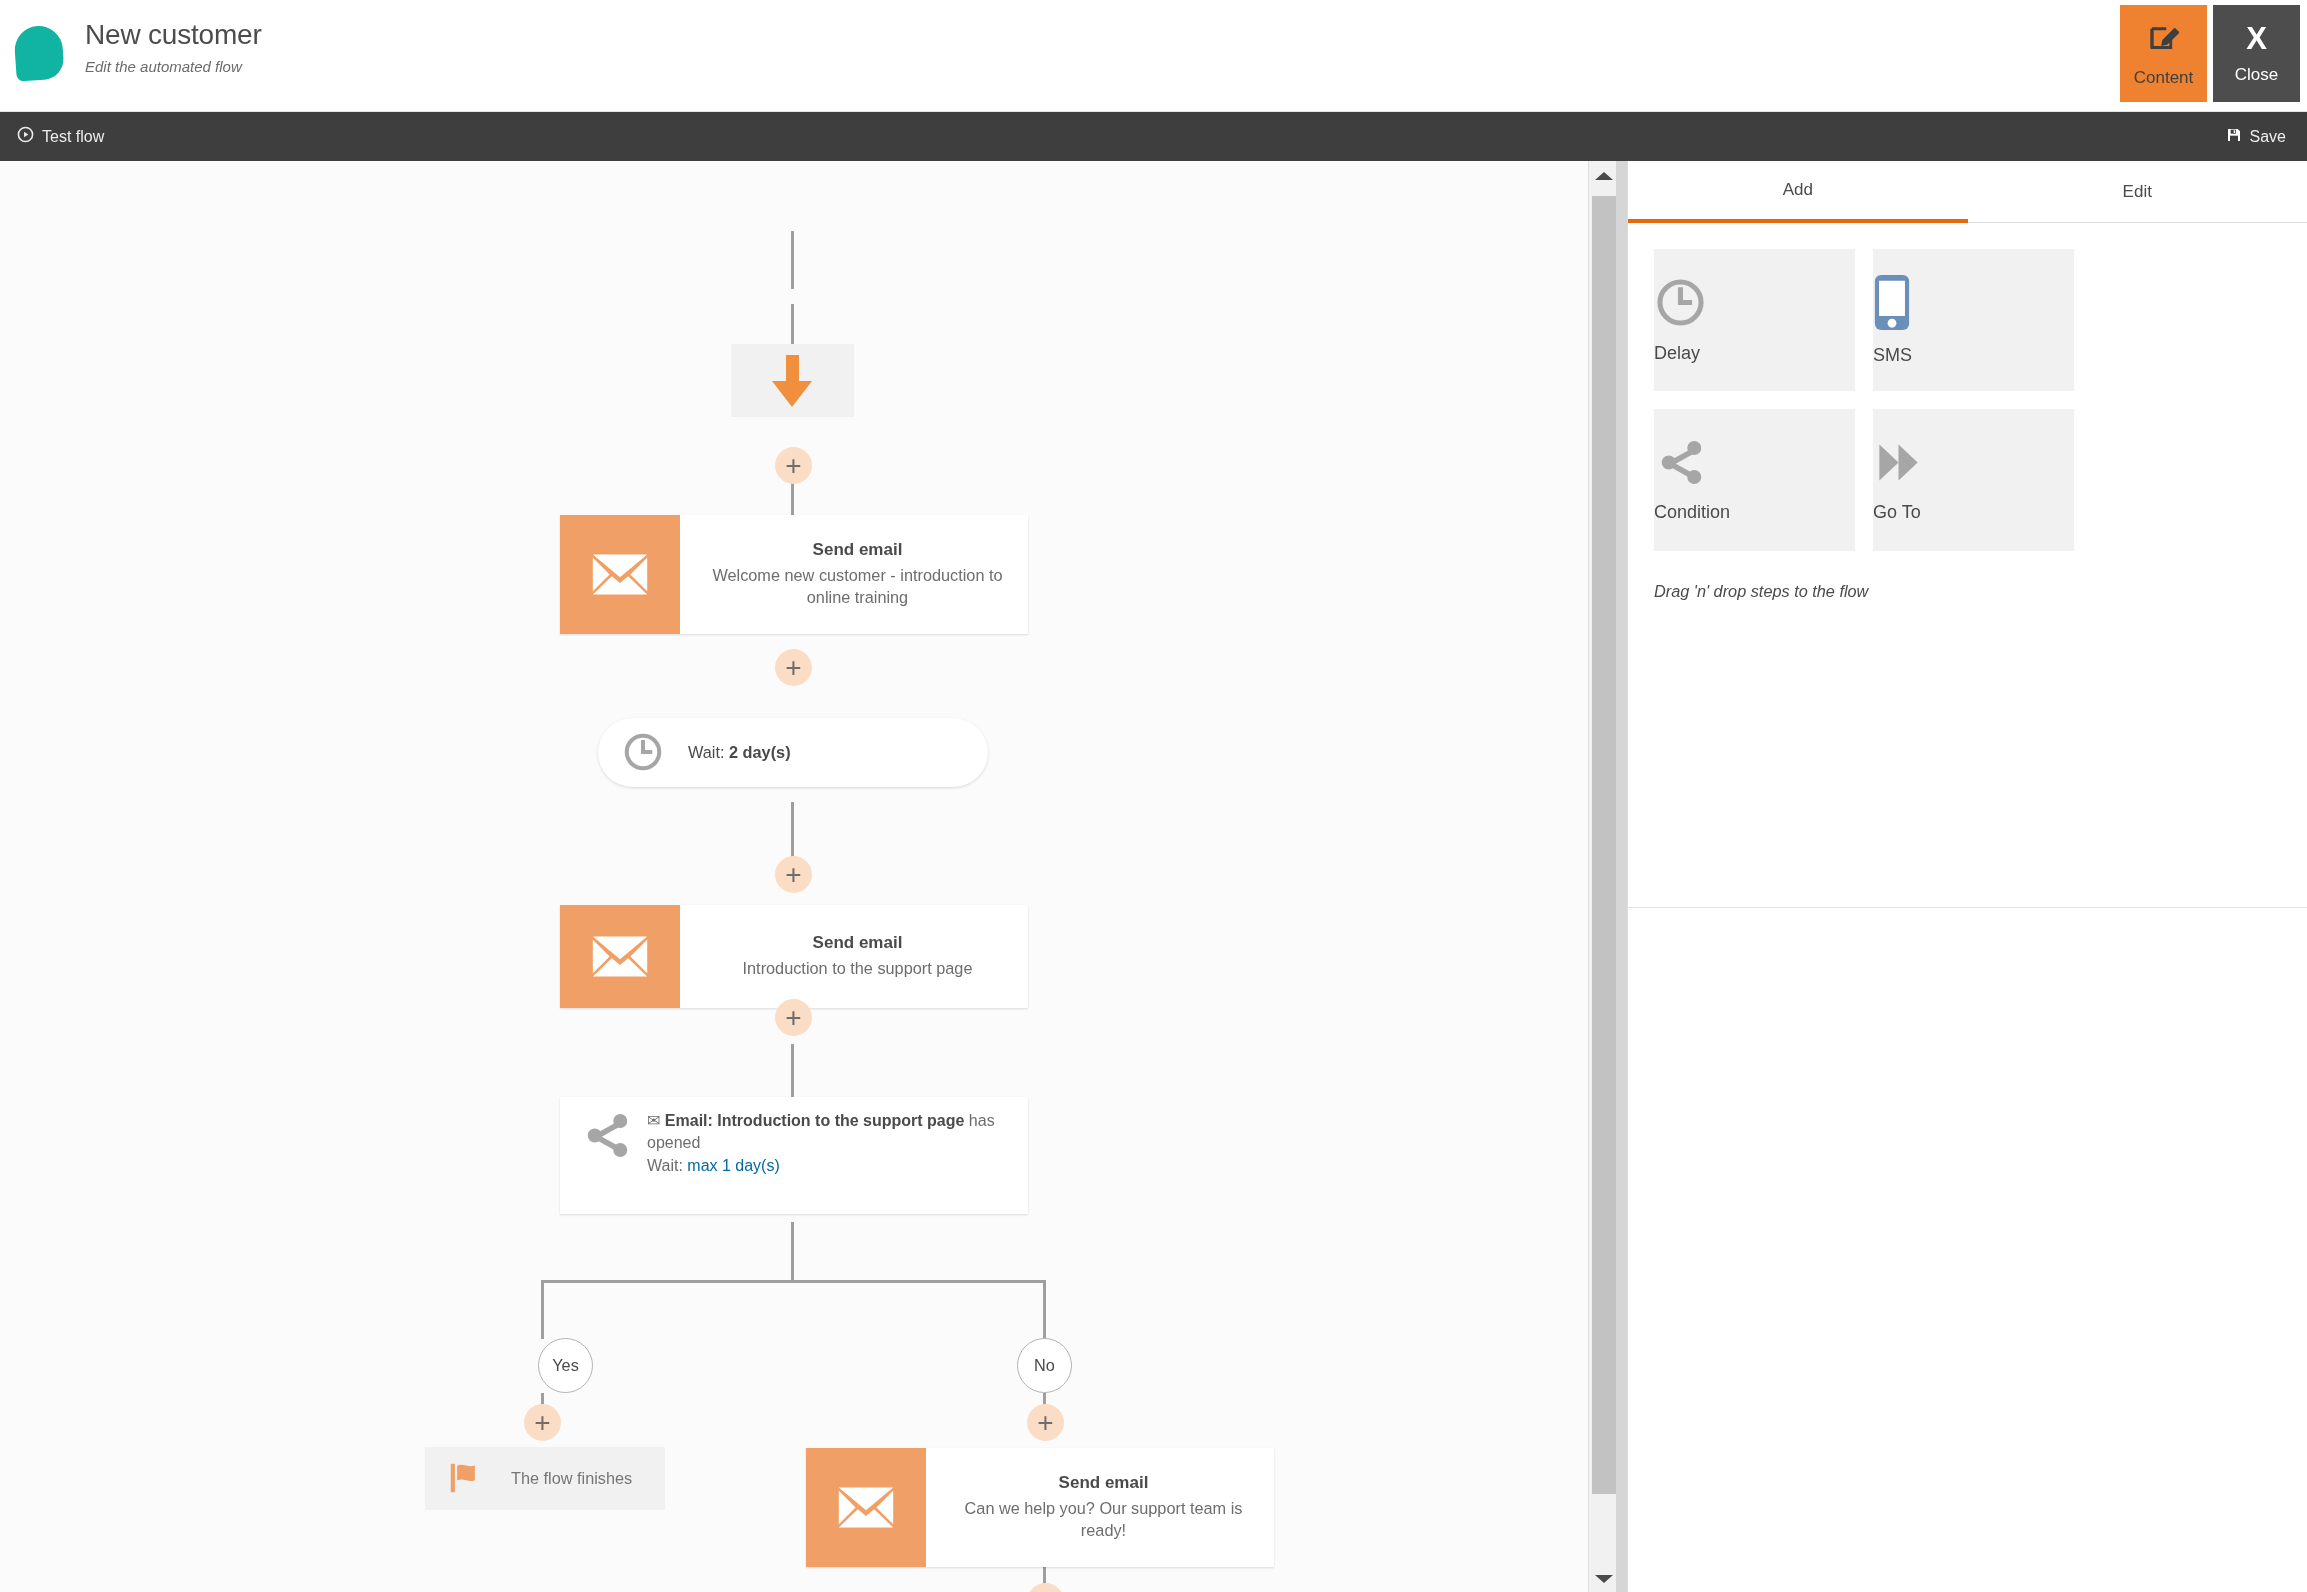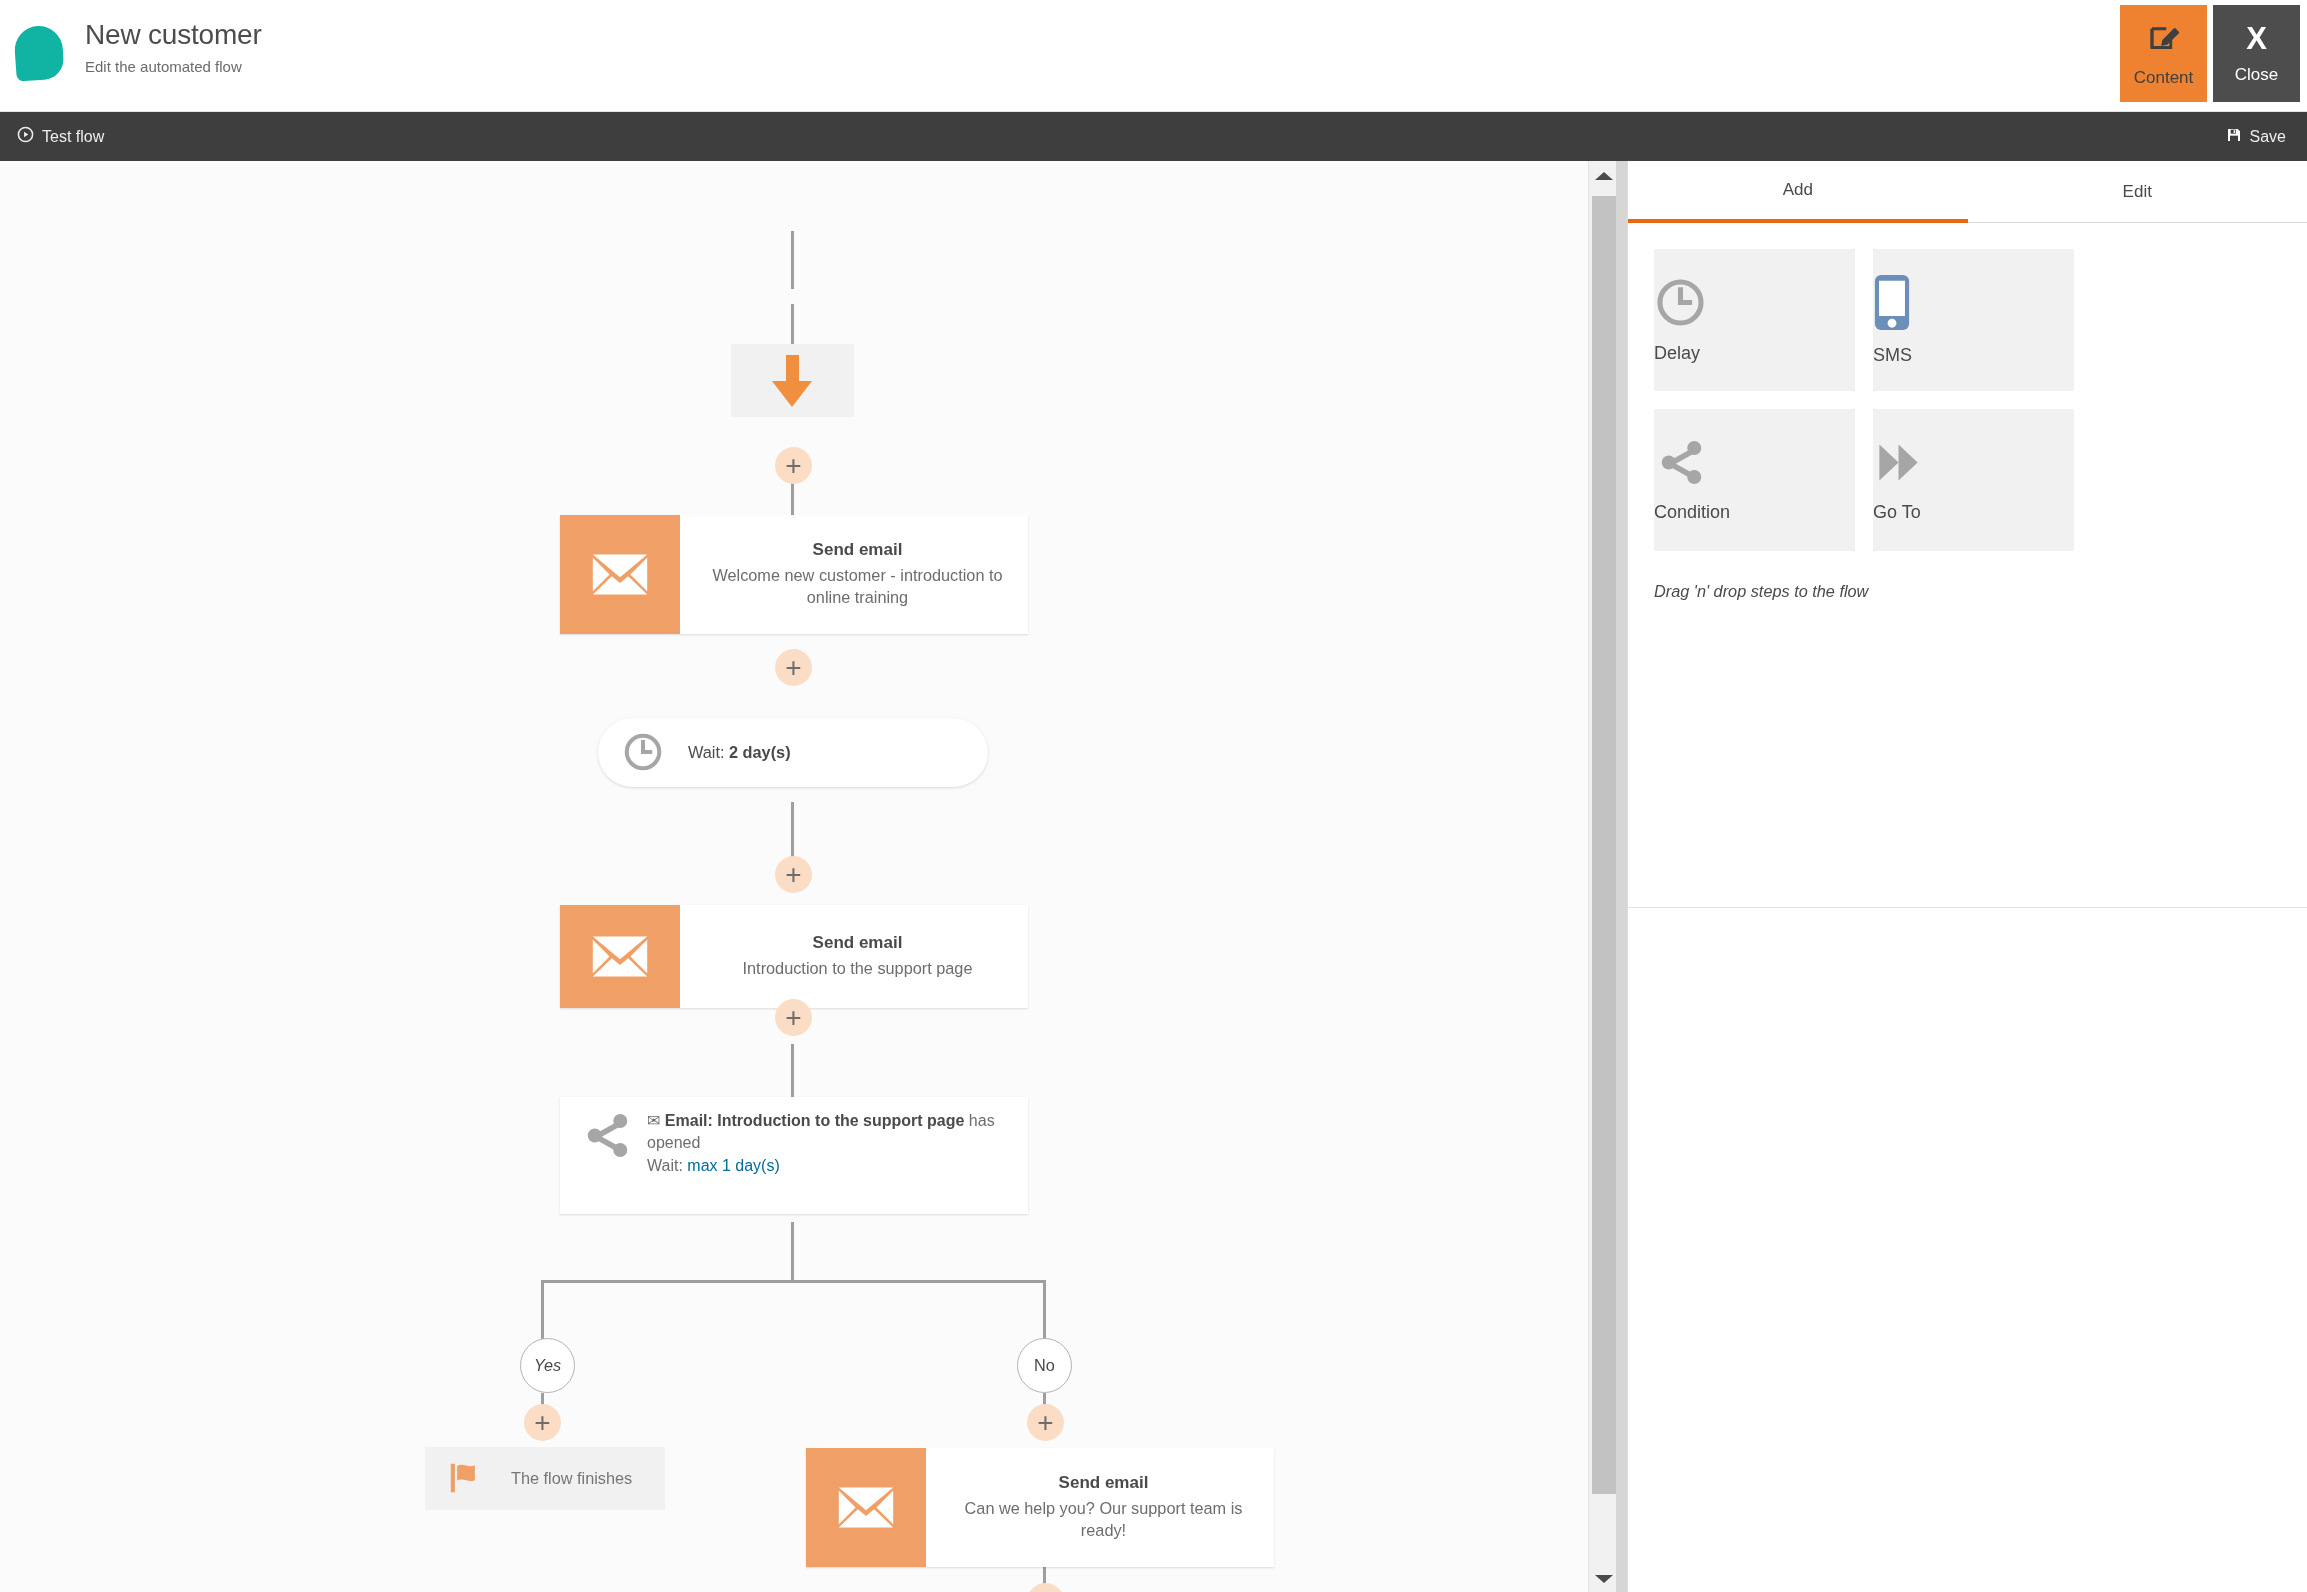--- a/index.html
+++ b/index.html
@@ -22,21 +22,21 @@
     background: #11b3a3;
     border-radius: 27px 27px 23px 8px;
     transform: rotate(-4deg);
   }
   .header-titles { position: absolute; left: 85px; top: 19px; }
   .header-title {
     font-size: 28px; color: #4c4c4c; font-weight: 400; line-height: 1.15;
     letter-spacing: -0.2px;
   }
   .header-sub {
-    font-size: 15px; color: #6b6b6b; margin-top: 7px;
+    font-size: 15px; color: #6b6b6b; font-style: italic; margin-top: 7px;
   }
 
   .hdr-actions { position: absolute; right: 0; top: 5px; display: flex; gap: 6px; padding-right: 7px;}
   .hdr-btn {
     width: 87px; height: 97px;
     display: flex; flex-direction: column; align-items: center; justify-content: center;
     cursor: pointer; user-select: none; gap: 11px;
   }
   .hdr-btn.content { background: #ef8231; }
   .hdr-btn.close   { background: #4d4d4d; }
@@ -330,21 +330,21 @@
         <circle cx="18" cy="18.8" r="3.3"></circle>
         <path d="M7.4 10.6l9.2-5.1 1.3 2.3-9.2 5.1zM8.7 12.2l9.2 5.1-1.3 2.3-9.2-5.1z"></path>
       </svg>
     </span>
     <div class="cond-body">
       <div class="cond-line1"><span>✉</span> <b>Email: Introduction to the support page</b><span> has opened</span></div>
       <div class="cond-line2"><span>Wait: </span><b>max 1 day(s)</b></div>
     </div>
   </div>
 
-  <div class="branch-node" style="left:520px; top:1177px;font-style:italic;">Yes</div>
+  <div class="branch-node" style="left:538px; top:1177px;">Yes</div>
   <div class="branch-node" style="left:1017px; top:1177px;">No</div>
 
   <div class="plus-btn" style="left:524px; top:1243px;">
     <span class="p">+</span>
   </div>
 
   <div class="plus-btn" style="left:1027px; top:1243px;">
     <span class="p">+</span>
   </div>
 

